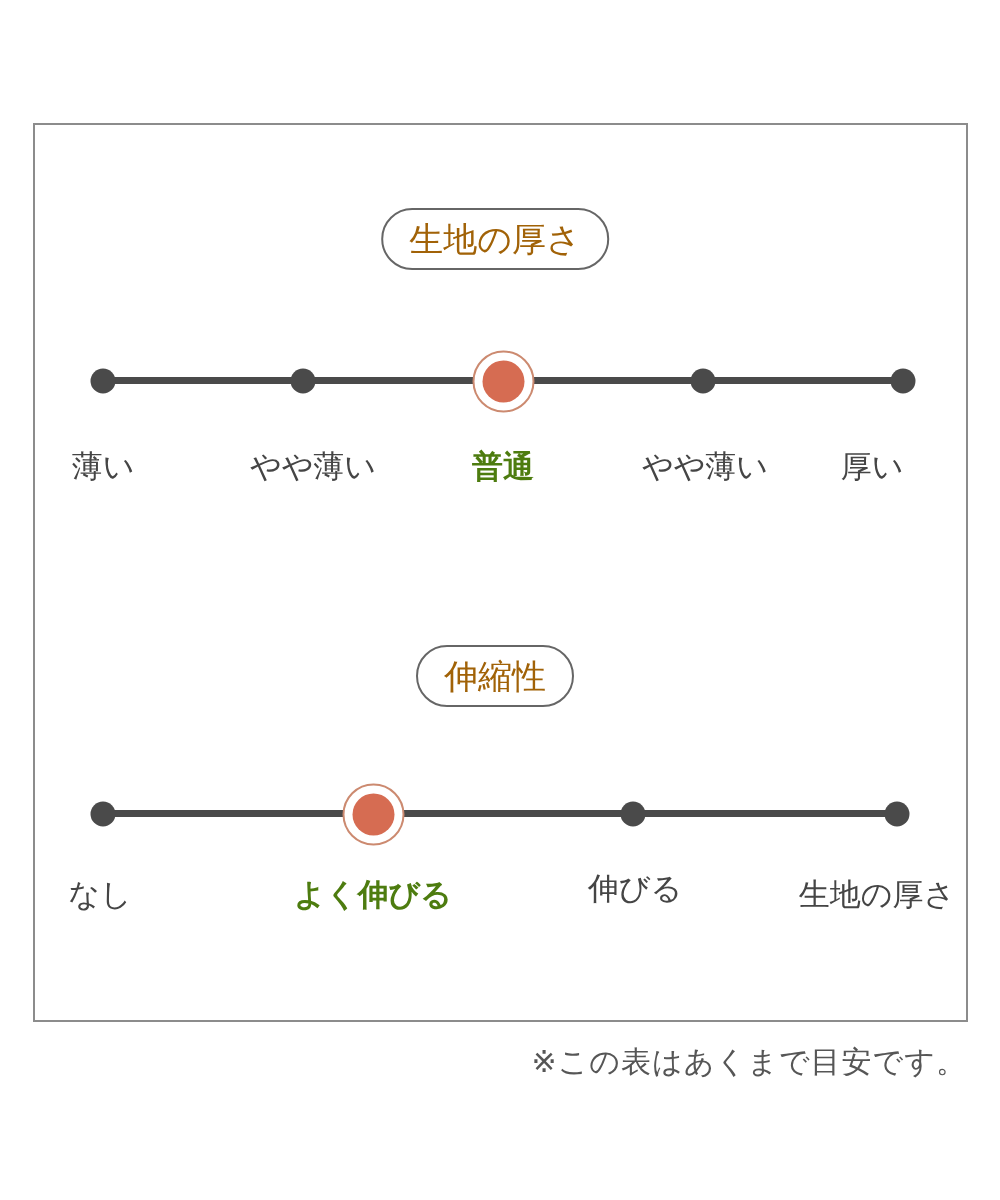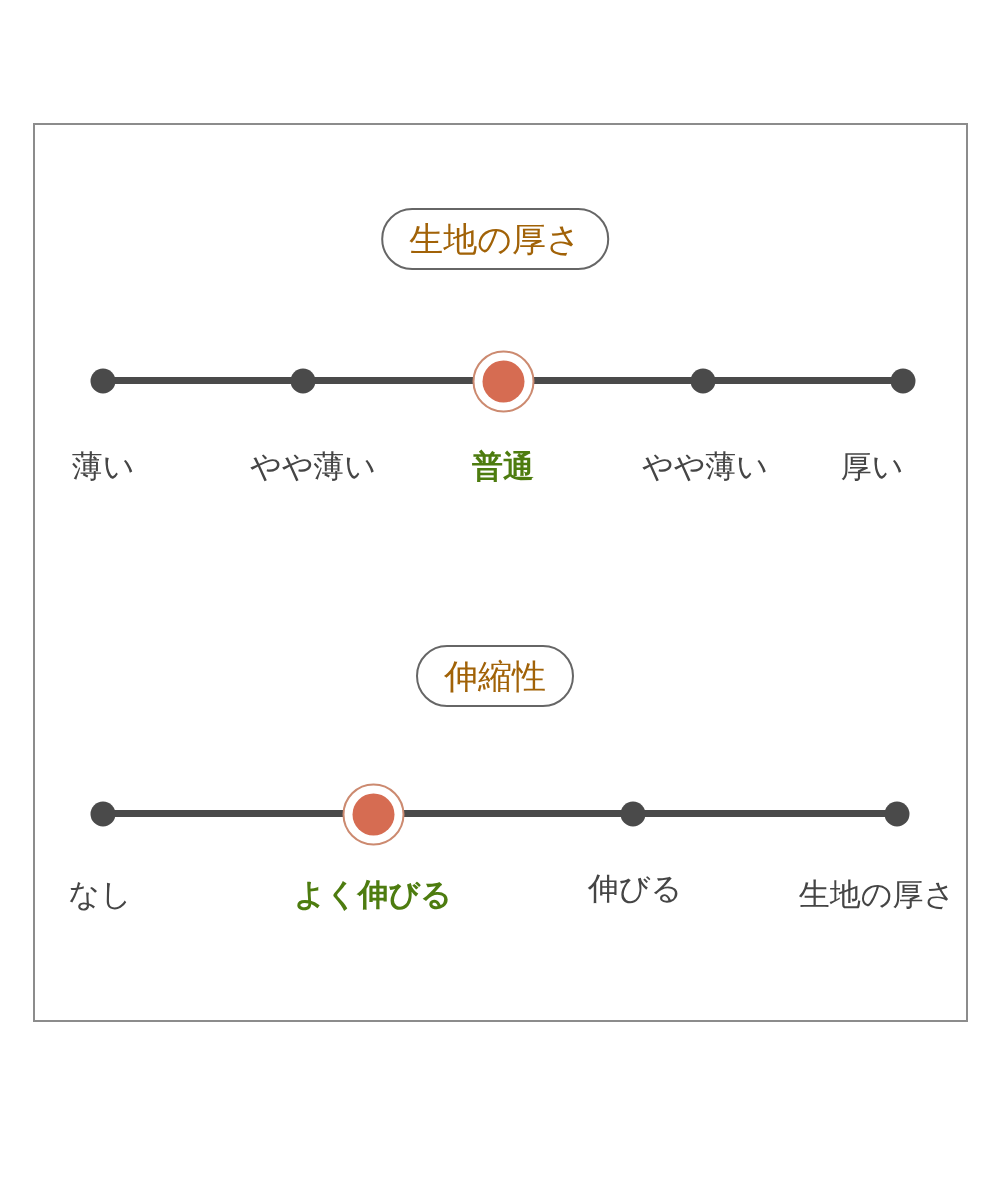--- a/index.html
+++ b/index.html
@@ -121,13 +121,14 @@
     <div class="dot selected" style="left:373px;top:814px"></div>
     <div class="dot" style="left:633px;top:814px"></div>
     <div class="dot" style="left:897px;top:814px"></div>
 
     <div class="lbl" style="left:100px;top:874px">なし</div>
     <div class="lbl strong" style="left:373px;top:874px">よく伸びる</div>
     <div class="lbl" style="left:635px;top:868px">伸びる</div>
     <div class="lbl" style="left:877px;top:874px">生地の厚さ</div>
   </div>
 
+  <div class="note">※この表はあくまで目安です。</div>
 </div>
 
 </body></html>

